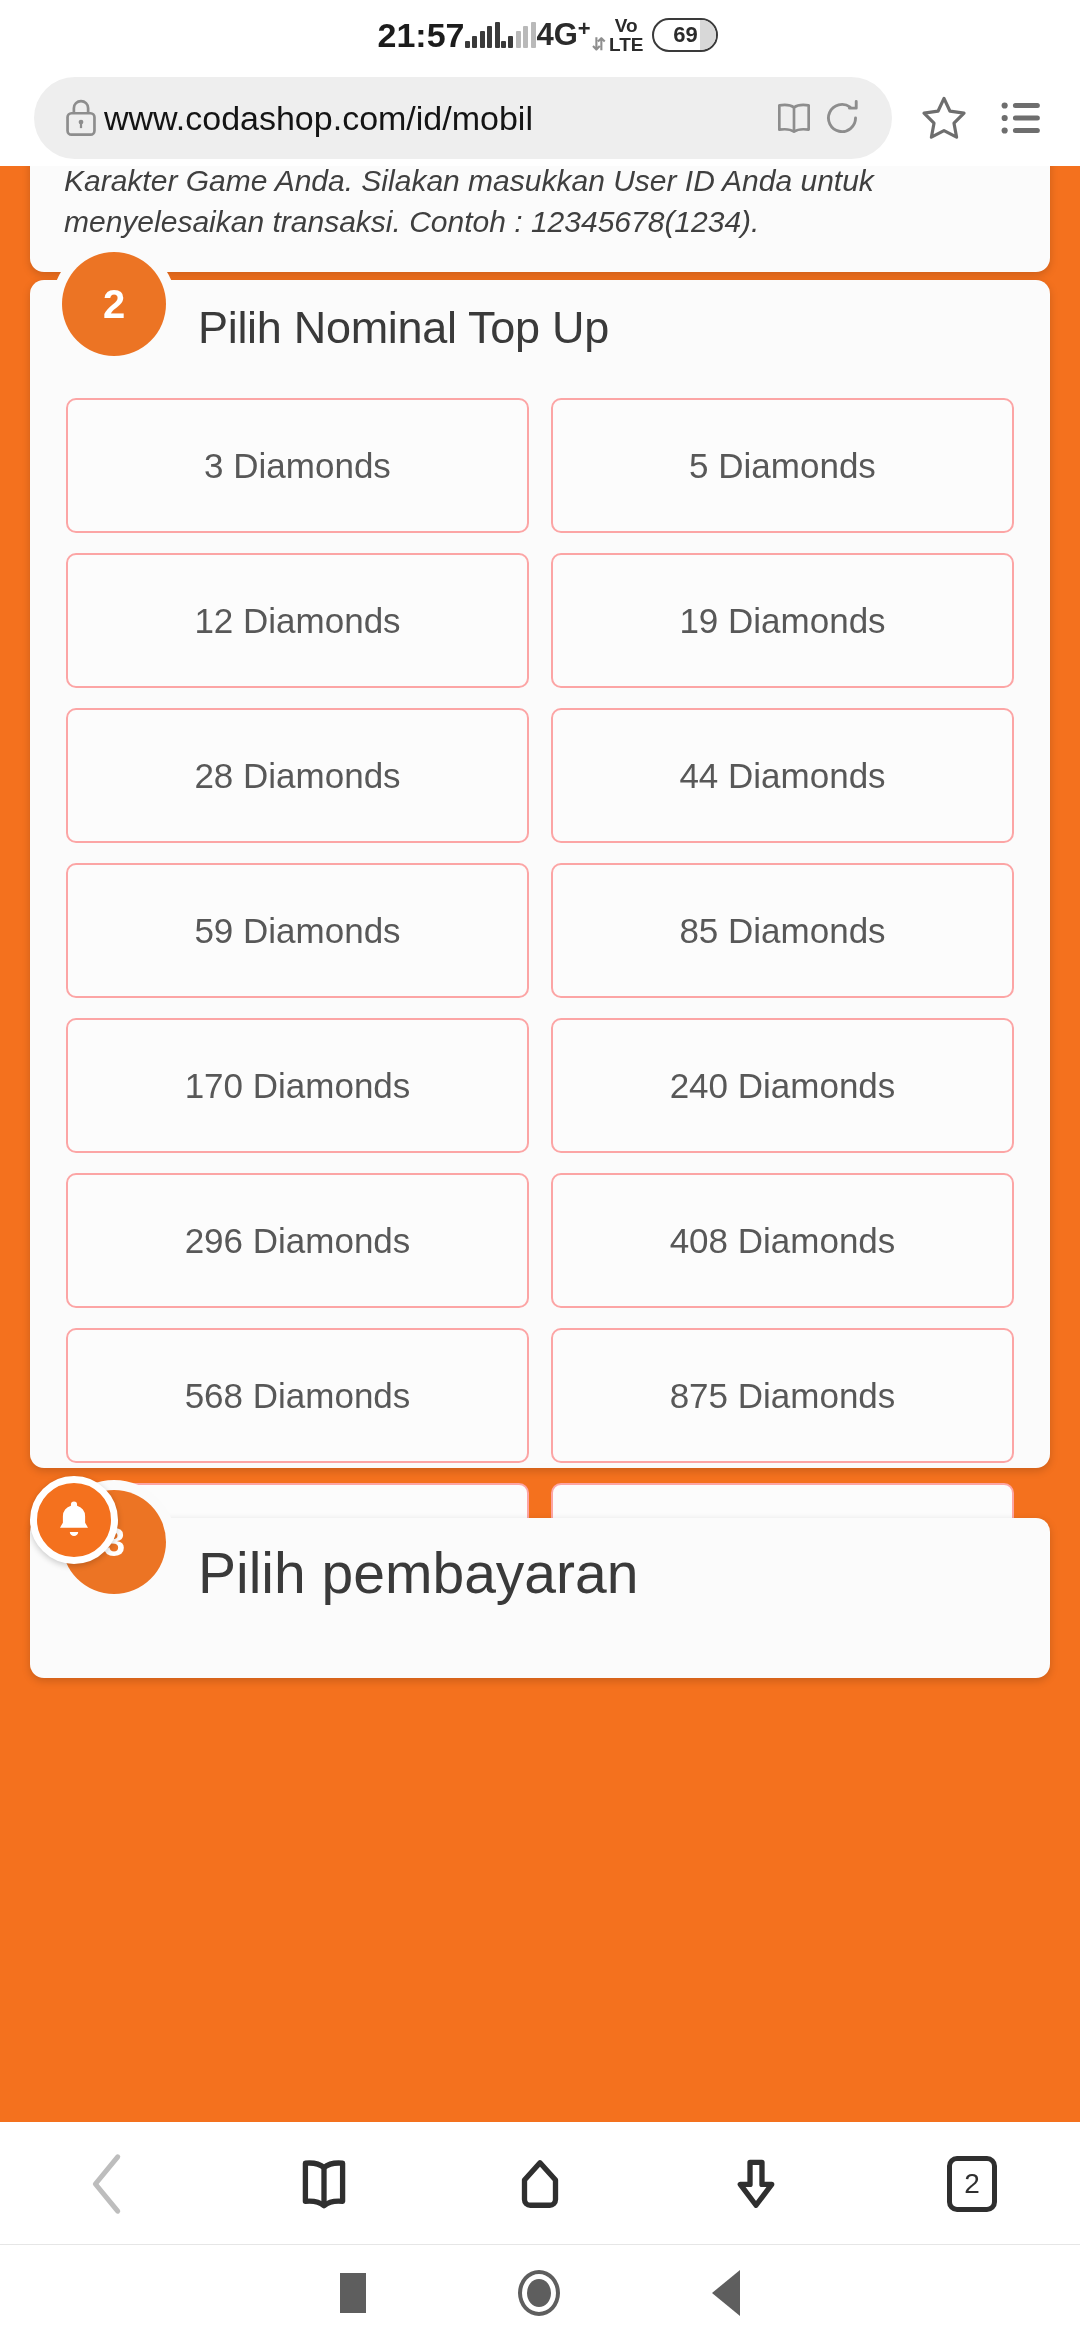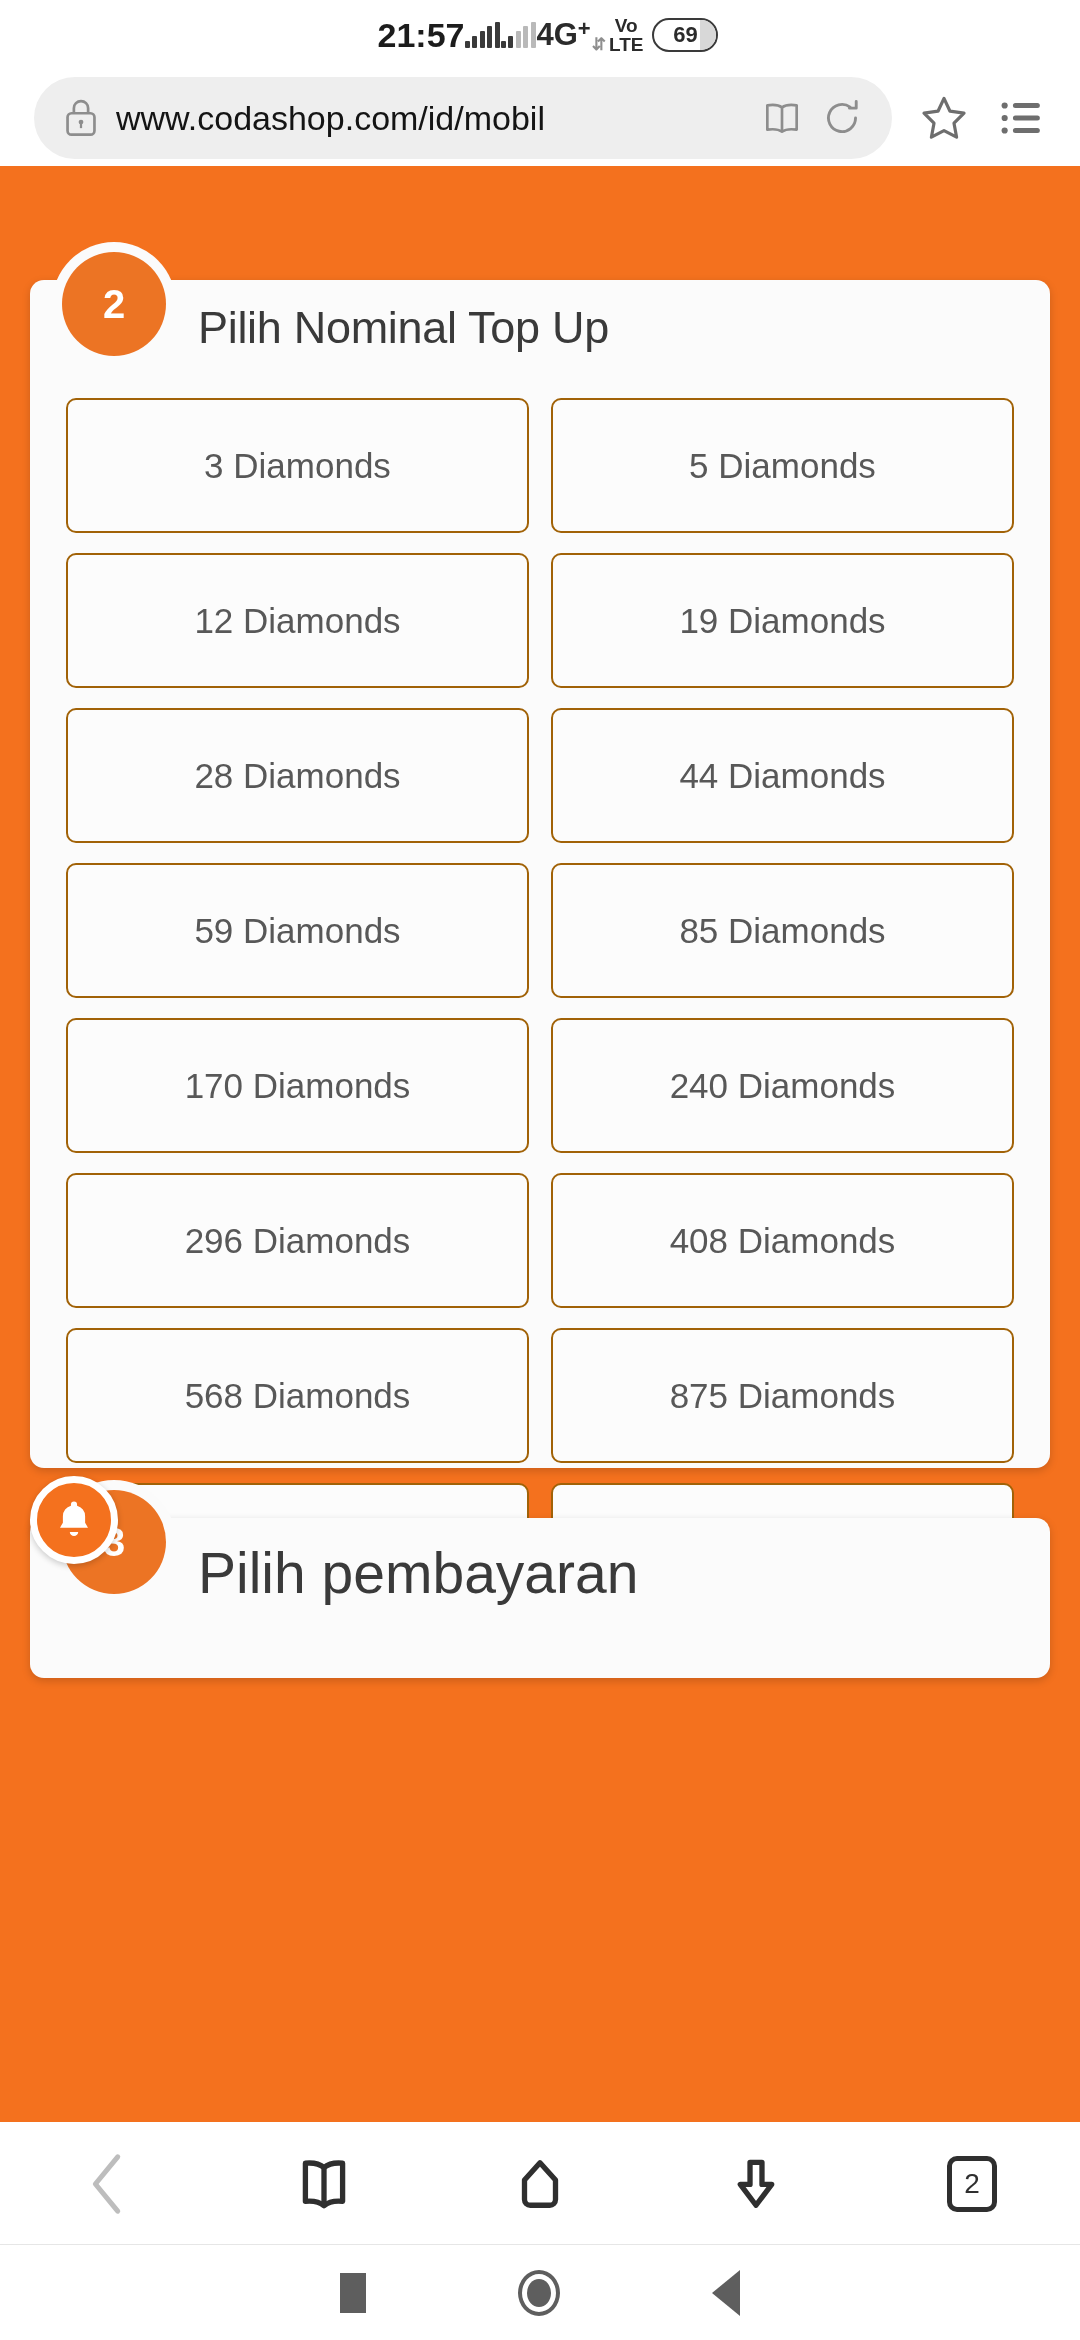--- a/index.html
+++ b/index.html
@@ -40,21 +40,21 @@
   .battery .fill { position:absolute; right:0; top:0; bottom:0; width:16px; background:#d8d8d8; }
   .battery span { position:relative; font-size:22px; font-weight:bold; color:#2b2b2b; }
 
   
   .urlbar-wrap {
     position:absolute; top:70px; left:0; width:1080px; height:96px;
     display:flex; align-items:center; padding:0 34px; background:#fff;
   }
   .urlbar {
     flex:1; height:82px; background:#eeeeee; border-radius:41px;
-    display:flex; align-items:center; padding:0 28px; gap:16px;
+    display:flex; align-items:center; padding:0 28px; gap:4px;
   }
   .url-text { flex:1; font-size:34px; color:#141414; white-space:nowrap; overflow:hidden; }
   .ic { display:flex; align-items:center; justify-content:center; }
   .urlbar-right { display:flex; align-items:center; gap:26px; padding-left:26px; }
 
   
   .page {
     position:absolute; top:166px; left:0; width:1080px; height:1956px;
     background:#f4711e; overflow:hidden;
   }
@@ -87,21 +87,21 @@
     position:absolute; left:168px; top:22px;
     font-size:45px; color:#3a3a3a; letter-spacing:-0.3px;
   }
 
   .denom-grid {
     position:absolute; top:118px; left:0; width:1020px;
     display:grid; grid-template-columns:1fr 1fr; gap:20px 22px;
     padding:0 36px;
   }
   .denom {
-    height:135px; border:2px solid #a16207; border-radius:10px;
+    height:135px; border:2px solid #fca5a5; border-radius:10px;
     background:#fcfcfc;
     display:flex; align-items:center; justify-content:center;
     font-size:35px; color:#585858;
   }
 
   
   .step3-card {
     position:absolute; top:1352px; left:30px; width:1020px; height:160px;
   }
   .step3-badge {
@@ -229,20 +229,23 @@
           <rect x="8.8" y="5.2" width="14" height="2.6" rx="1.3" fill="#6e6e6e"></rect>
           <rect x="8.8" y="11.7" width="14" height="2.6" rx="1.3" fill="#6e6e6e"></rect>
           <rect x="8.8" y="18.2" width="14" height="2.6" rx="1.3" fill="#6e6e6e"></rect>
         </svg>
       </span>
     </div>
   </div>
 
   <div class="page">
 
+    <div class="card note-card">
+      <div class="note-text">Karakter Game Anda. Silakan masukkan User ID Anda untuk menyelesaikan transaksi. Contoh : 12345678(1234).</div>
+    </div>
 
     <div class="card step2-card">
       <div class="step-head">
         <div class="step-badge">2</div>
         <div class="step-title">Pilih Nominal Top Up</div>
       </div>
       <div class="denom-grid">
         <div class="denom">3 Diamonds</div>
         <div class="denom">5 Diamonds</div>
         <div class="denom">12 Diamonds</div>

